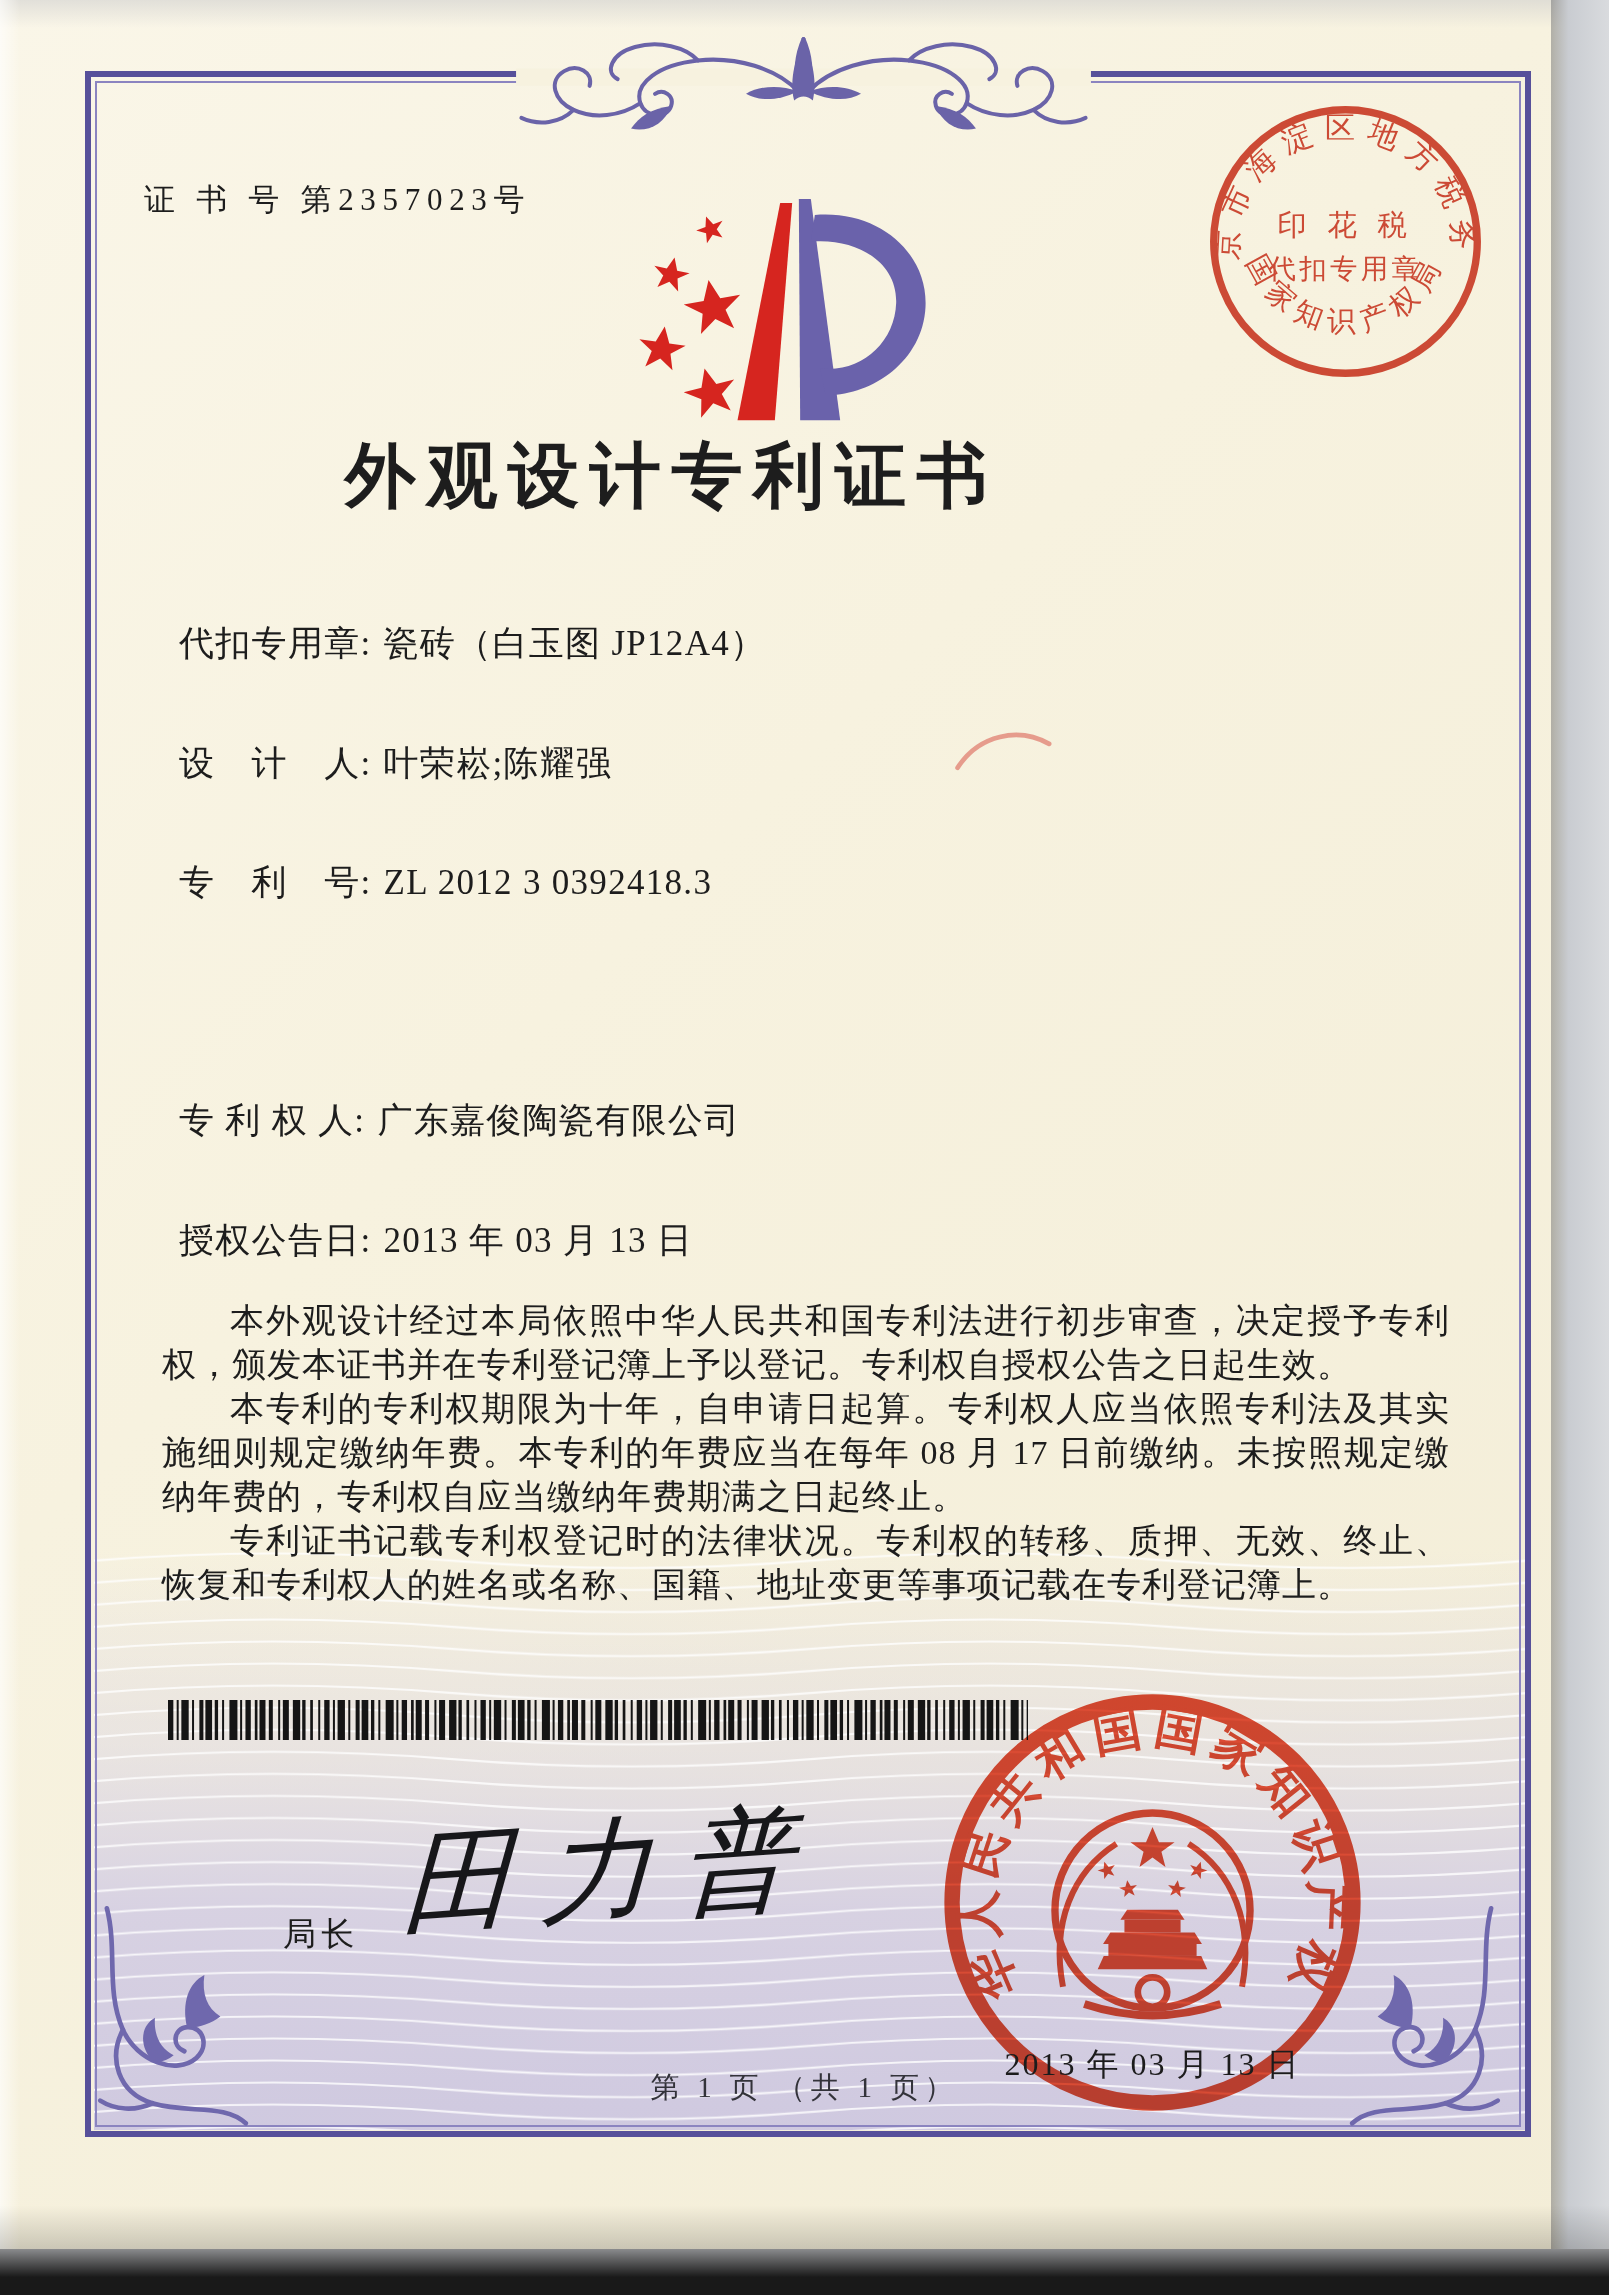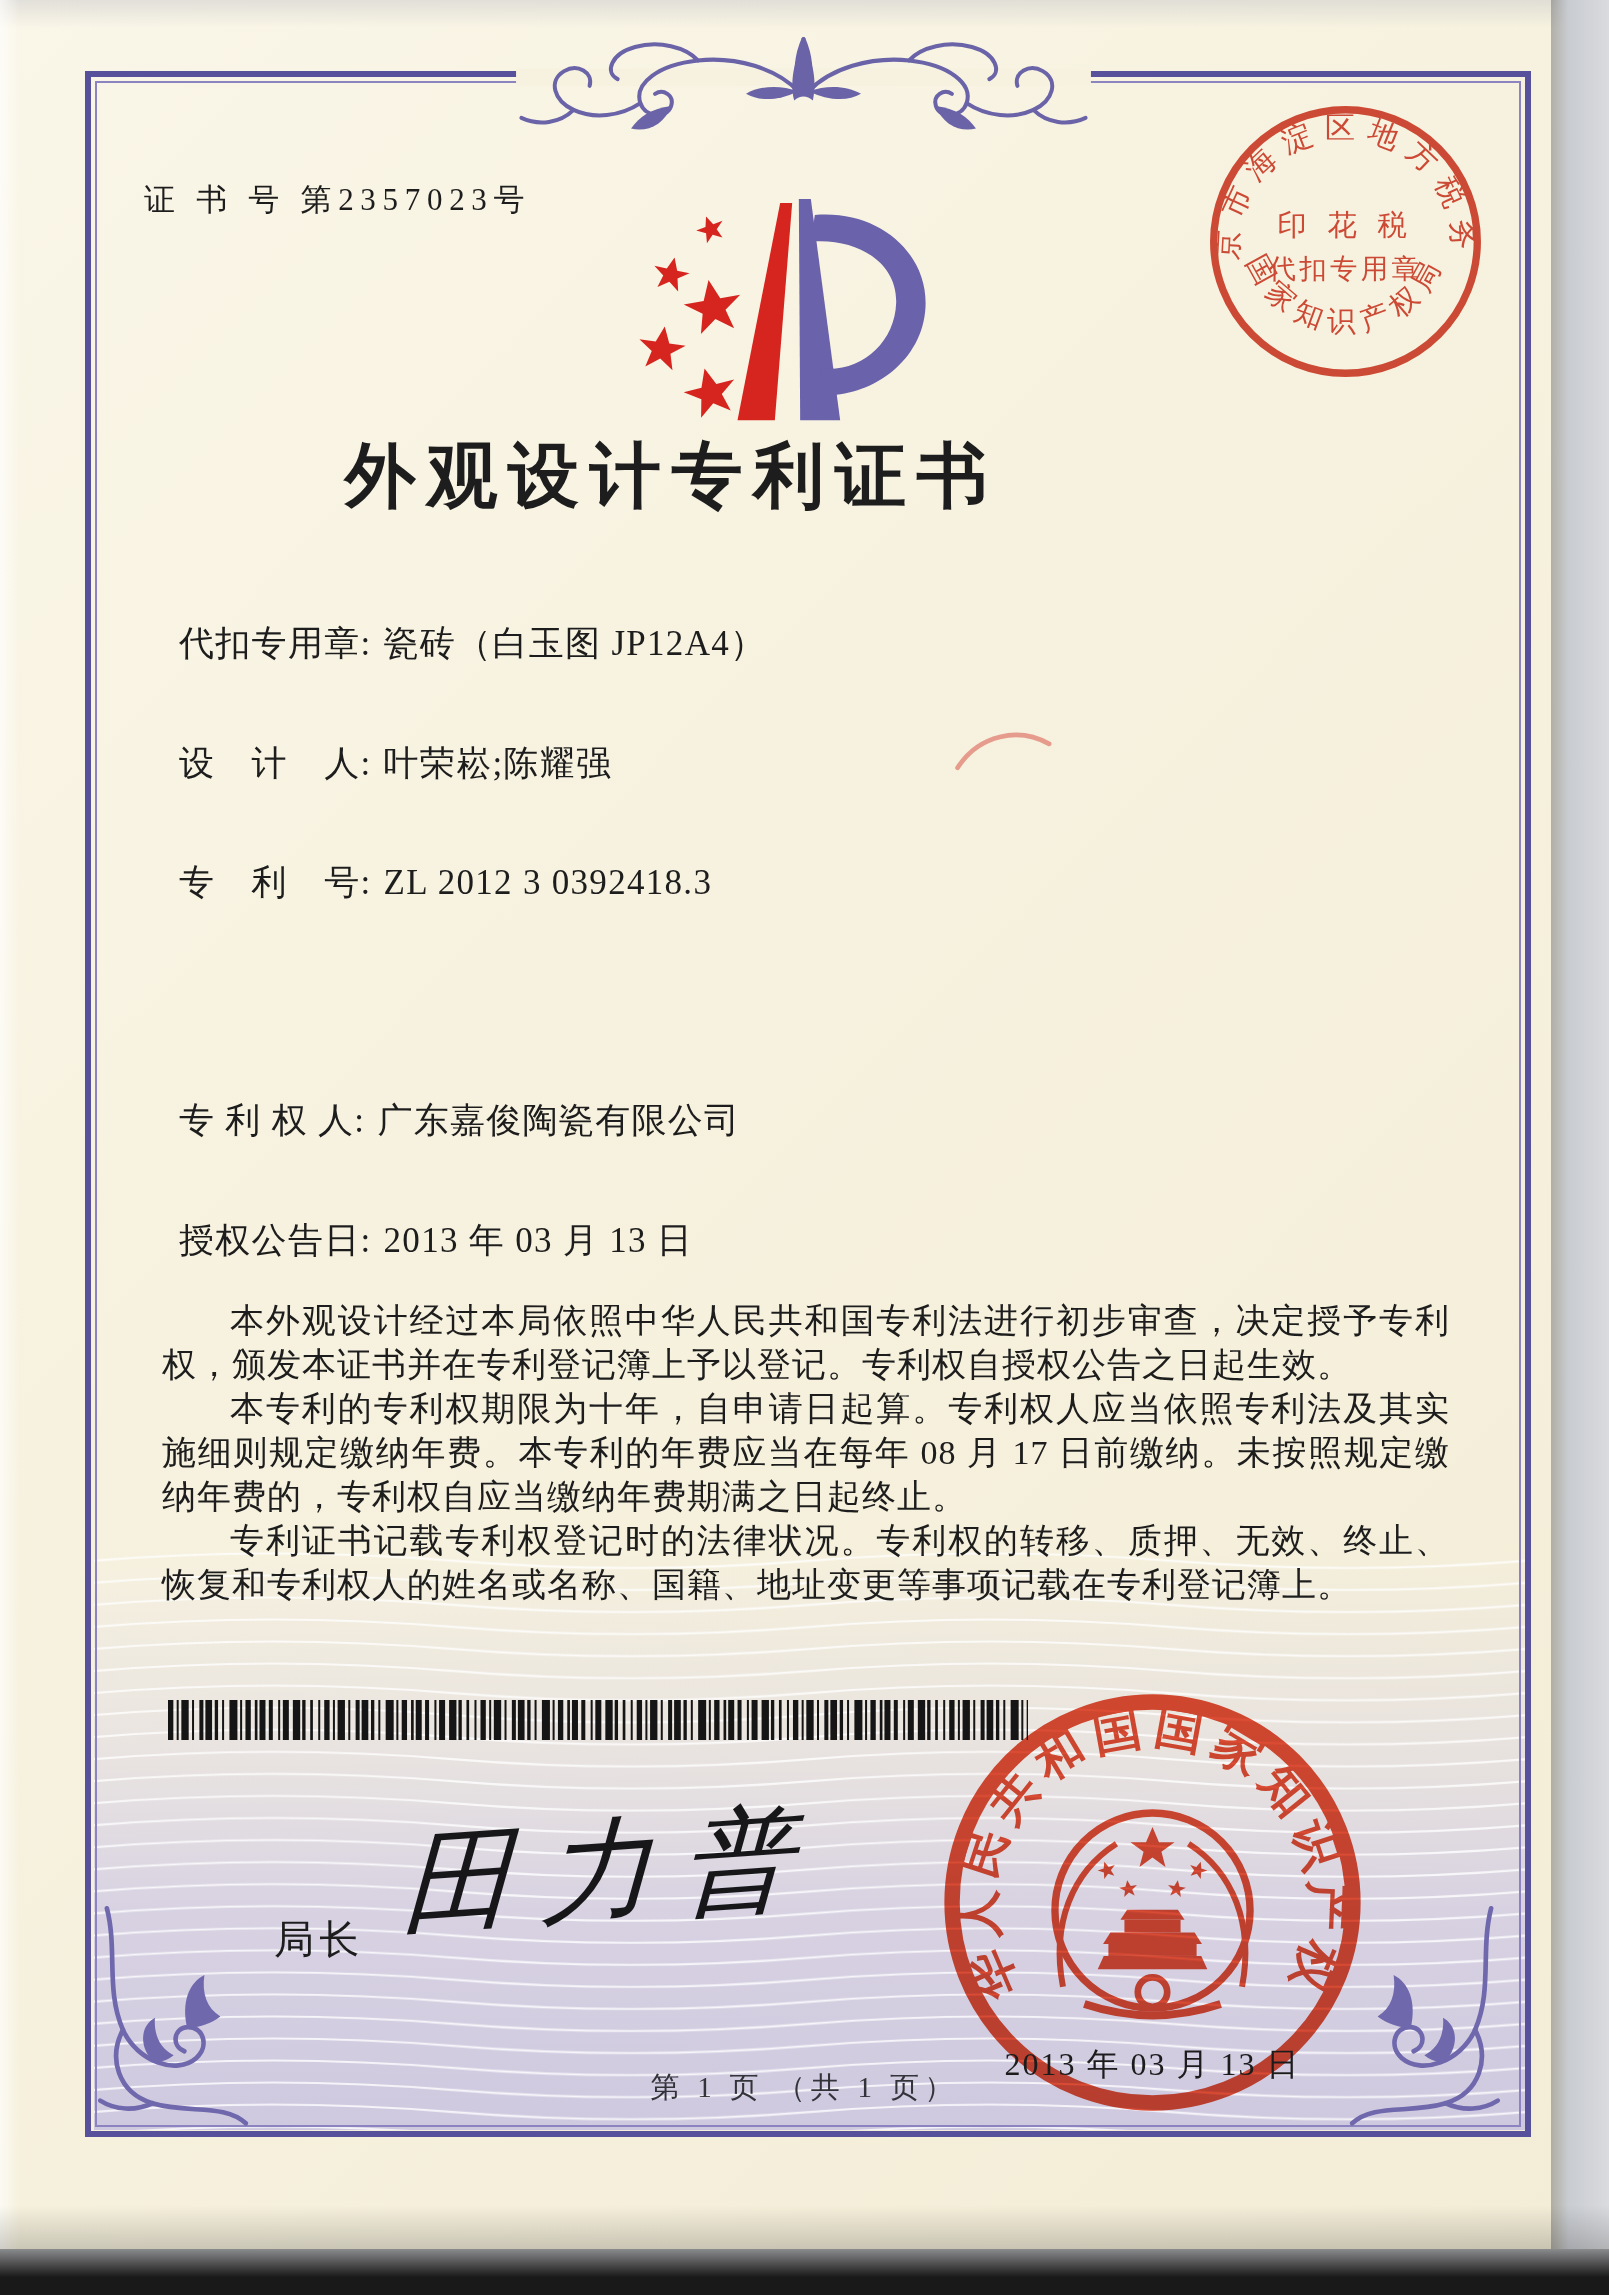--- a/index.html
+++ b/index.html
@@ -45,21 +45,21 @@
   .field-row{position:absolute;left:179px;font-size:35px;letter-spacing:1.3px;white-space:nowrap;z-index:4;}
   .field-label{margin-right:12px;}
   .f0{top:620px;} .f1{top:740px;} .f2{top:859px;} .f3{top:977px;} .f4{top:1097px;} .f5{top:1217px;}
 
   .paras{position:absolute;left:162px;top:1299px;width:1288px;font-size:34px;line-height:44px;
          text-align:justify;letter-spacing:1px;z-index:4;}
   .paras p{margin:0;text-indent:2em;}
 
   .barcode{position:absolute;left:168px;top:1700px;width:860px;height:40px;z-index:4;}
 
-  .signer-title{position:absolute;left:274px;top:1912px;font-size:40px;letter-spacing:5.3px;z-index:4;}
+  .signer-title{position:absolute;left:283px;top:1912px;font-size:33px;letter-spacing:5.3px;z-index:4;}
   .signature-name{position:absolute;left:401px;top:1796px;font-size:112px;font-style:italic;
          color:#17171a;letter-spacing:28px;transform:rotate(-4deg) skewX(-6deg);z-index:4;}
 
   .seal{position:absolute;left:932px;top:1682px;width:441px;height:441px;z-index:5;
         mix-blend-mode:multiply;opacity:.93;}
   .seal-date{position:absolute;left:962px;top:2043px;width:381px;text-align:center;
         font-size:32px;letter-spacing:2px;color:#1c1c1c;z-index:6;}
 
   .footer{position:absolute;left:0;top:2068px;width:1609px;text-align:center;
         font-size:29px;letter-spacing:5.3px;color:#33333a;z-index:4;}

